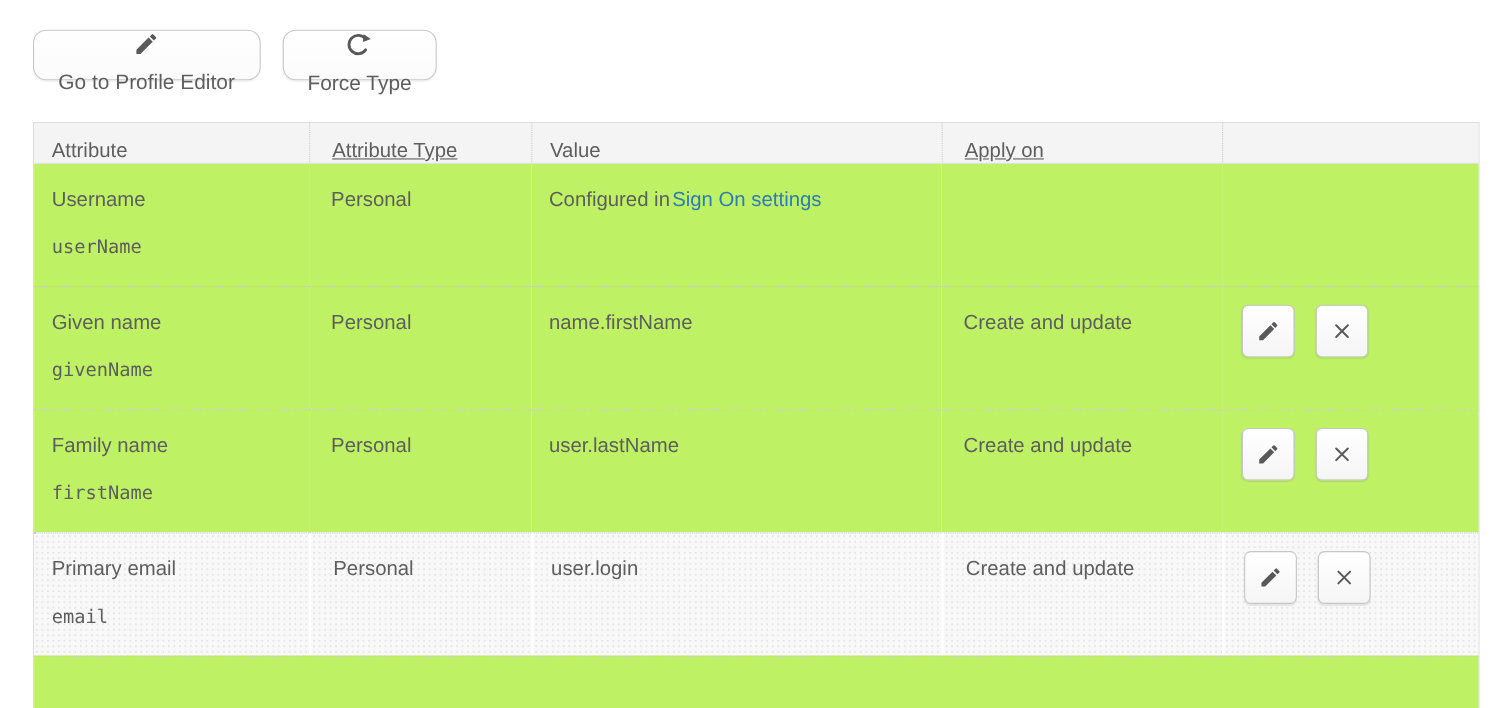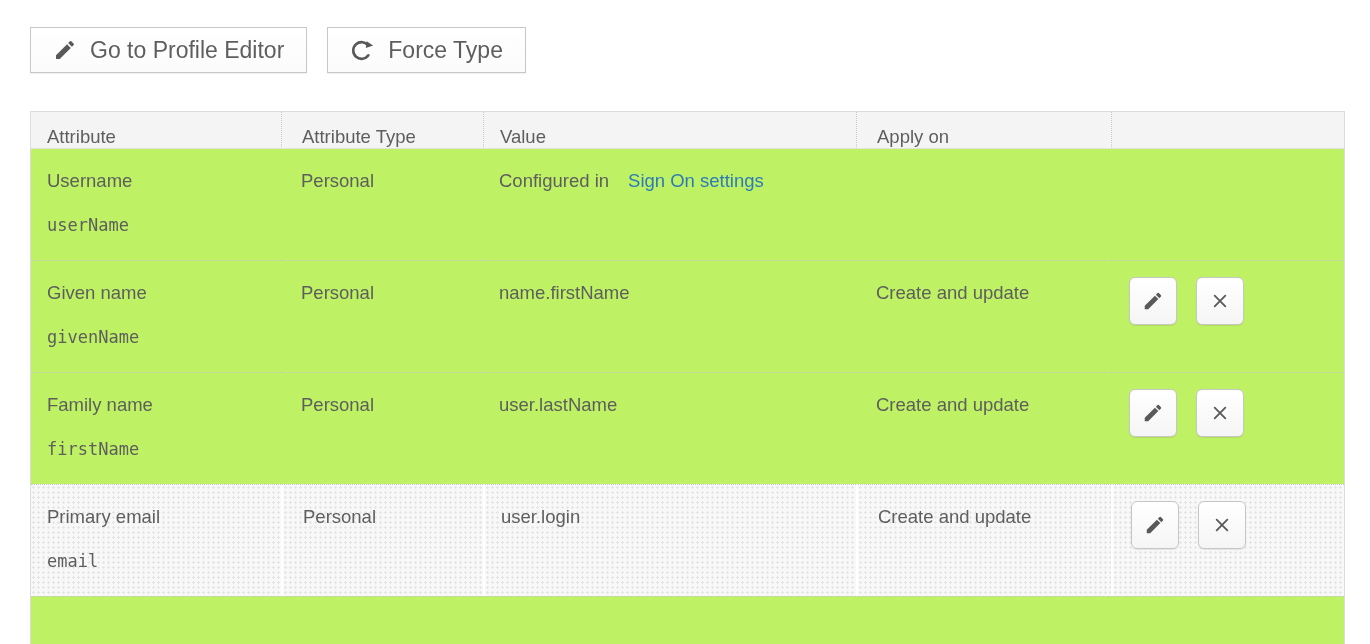--- a/index.html
+++ b/index.html
@@ -12,24 +12,24 @@
     overflow: hidden;
   }
   .page { padding: 27px 25px 0 30px; }
 
   
   .toolbar { display: flex; gap: 20px; margin-bottom: 38px; }
   .btn {
     display: inline-flex; align-items: center; gap: 13px;
     height: 46px; padding: 0 22px;
     background: linear-gradient(#ffffff, #fbfbfb);
-    border: 1px solid #c8c8c8; border-radius: 0;
+    border: 1px solid #c8c8c8; border-radius: 12px;
     box-shadow: 0 1px 1px rgba(0,0,0,.05);
-    font-family: inherit; font-size: 23px; color: #5e5e5e;
-    cursor: pointer; white-space: nowrap;
+    font-family: inherit; font-size: 19px; color: #5e5e5e;
+    cursor: pointer; white-space: nowrap; flex-direction: column;
   }
   .btn svg { flex: 0 0 auto; }
 
   
   table.attr-table {
     border-collapse: separate; border-spacing: 0;
     border: 1px solid #dcdcdc;
     width: 1315px; table-layout: fixed;
     font-size: 18.5px;
   }
@@ -40,38 +40,38 @@
   col.c5 { width: auto;  }
 
   thead th {
     background: #f4f4f4;
     text-align: left; font-weight: 400;
     font-size: 18.5px; color: #5e5e5e;
     padding: 14px 16px 0;
     border-bottom: 1px solid #e1e1e1;
   }
   thead th:not(:first-child) { border-left: 1px dotted #c9c9c9; }
-  thead th.col-type, thead th.col-apply { padding-left: 20px; }
+  thead th.col-type, thead th.col-apply { padding-left: 20px; text-decoration: underline; }
 
   tbody td {
     vertical-align: top;
     padding: 21px 16px 25px;
     border-top: 1px dotted #c8c8c8;
     background: #bef264;
   }
   tbody tr:first-child td { border-top: none; }
   td.col-type, td.col-apply { padding-left: 20px; }
 
   .attr-label { font-size: 18.5px; line-height: 21px; }
   .attr-code {
     font-family: "DejaVu Sans Mono", "Liberation Mono", monospace;
     font-size: 17px; line-height: 20px; margin-top: 24px;
   }
   a.value-link { color: #2e7bb8; text-decoration: none; cursor: pointer; margin-top: 12px; }
-  .value-prefix { margin-right: 19px; }
+  .value-prefix { margin-right: 2px; }
 
   
   tr.highlighted td {
     background-color: #f8f8f8;
     background-image: radial-gradient(circle, #e5e5e5 1px, rgba(0,0,0,0) 1.1px);
     background-size: 5px 5px;
   }
   tr.highlighted td:not(:first-child) { border-left: 2px solid #ffffff; }
 
   

